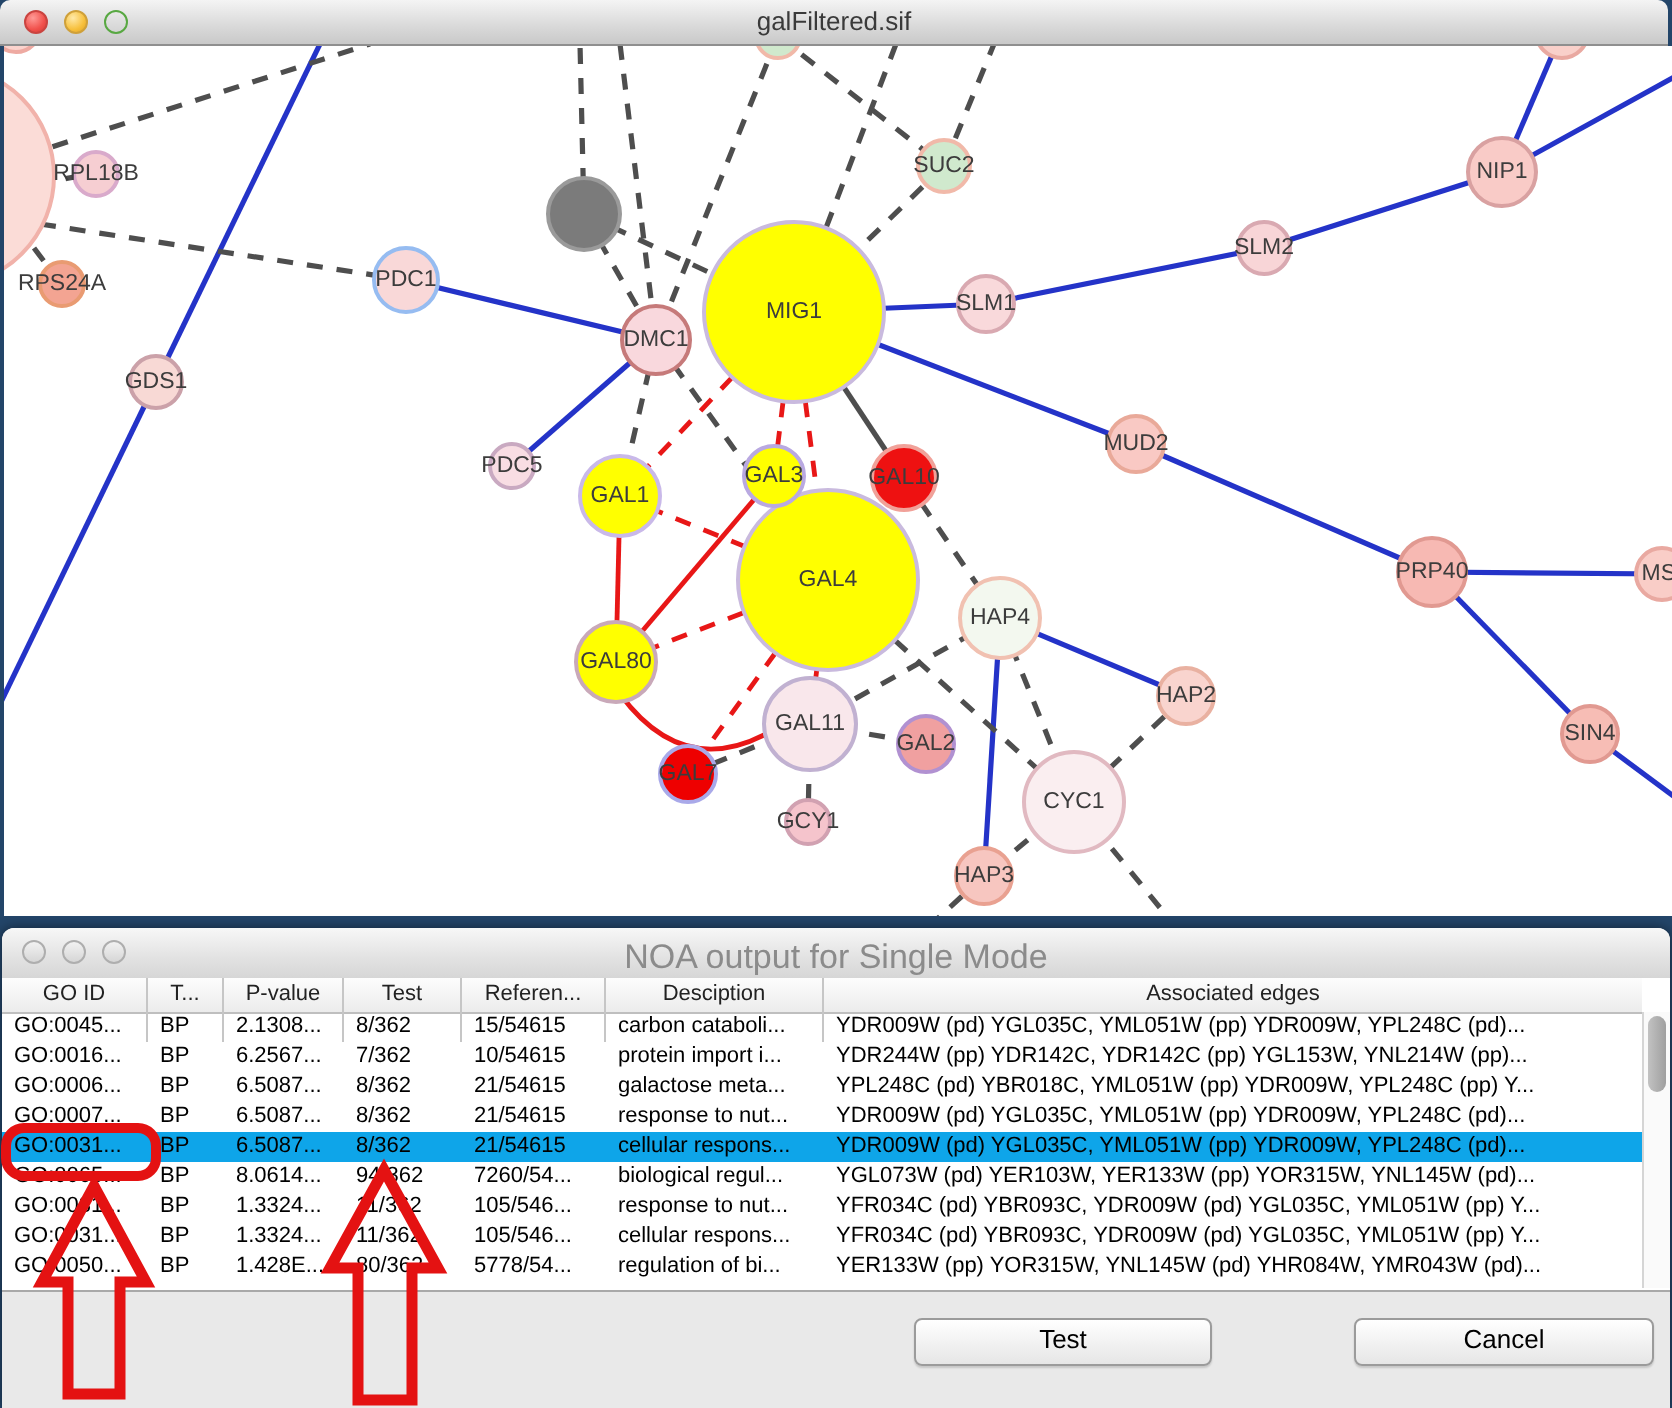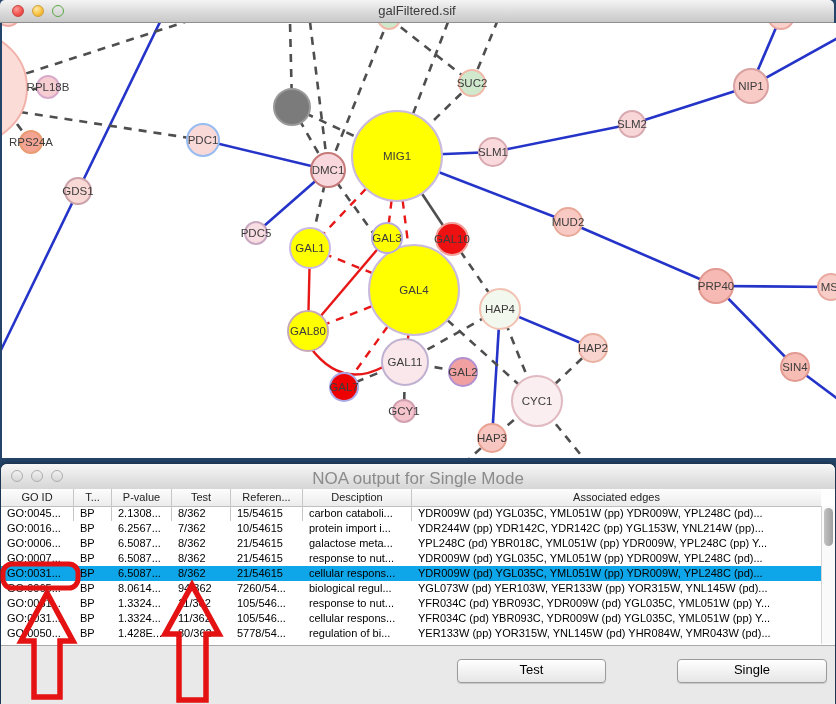--- a/index.html
+++ b/index.html
@@ -296,21 +296,21 @@
           <div class="tr"><div class="td" style="width: 73px;">GO:0065...</div><div class="td" style="width: 38px;">BP</div><div class="td" style="width: 60px;">8.0614...</div><div class="td" style="width: 59px;">94/362</div><div class="td" style="width: 72px;">7260/54...</div><div class="td" style="width: 109px;">biological regul...</div><div class="td" style="width: 409px;">YGL073W (pd) YER103W, YER133W (pp) YOR315W, YNL145W (pd)...</div></div>
           <div class="tr"><div class="td" style="width: 73px;">GO:0031...</div><div class="td" style="width: 38px;">BP</div><div class="td" style="width: 60px;">1.3324...</div><div class="td" style="width: 59px;">11/362</div><div class="td" style="width: 72px;">105/546...</div><div class="td" style="width: 109px;">response to nut...</div><div class="td" style="width: 409px;">YFR034C (pd) YBR093C, YDR009W (pd) YGL035C, YML051W (pp) Y...</div></div>
           <div class="tr"><div class="td" style="width: 73px;">GO:0031...</div><div class="td" style="width: 38px;">BP</div><div class="td" style="width: 60px;">1.3324...</div><div class="td" style="width: 59px;">11/362</div><div class="td" style="width: 72px;">105/546...</div><div class="td" style="width: 109px;">cellular respons...</div><div class="td" style="width: 409px;">YFR034C (pd) YBR093C, YDR009W (pd) YGL035C, YML051W (pp) Y...</div></div>
           <div class="tr"><div class="td" style="width: 73px;">GO:0050...</div><div class="td" style="width: 38px;">BP</div><div class="td" style="width: 60px;">1.428E...</div><div class="td" style="width: 59px;">80/362</div><div class="td" style="width: 72px;">5778/54...</div><div class="td" style="width: 109px;">regulation of bi...</div><div class="td" style="width: 409px;">YER133W (pp) YOR315W, YNL145W (pd) YHR084W, YMR043W (pd)...</div></div>
         </div>
       <div class="scrollbar">
         <div class="thumb"></div>
       </div>
     </div>
     <div class="btn btn-save">Test</div>
-    <div class="btn btn-cancel">Single</div>
+    <div class="btn btn-cancel">Cancel</div>
   </div>
 
   <svg class="ann" id="ann" viewBox="0 0 836 704">
     <rect x="3" y="564" width="75" height="24" rx="9" fill="none" stroke-width="5" class="annstroke" stroke="#e41212"></rect>
     <path d="M 34 697 L 34 641 L 21 641 L 47 593 L 73 641 L 60 641 L 60 697 Z" fill="none" stroke-width="5.5" class="annstroke" stroke="#e41212"></path>
     <path d="M 179 700 L 179 634 L 165 634 L 192 585 L 219 634 L 206 634 L 206 700 Z" fill="none" stroke-width="5.5" class="annstroke" stroke="#e41212"></path>
   </svg>
 
 </div>
 

